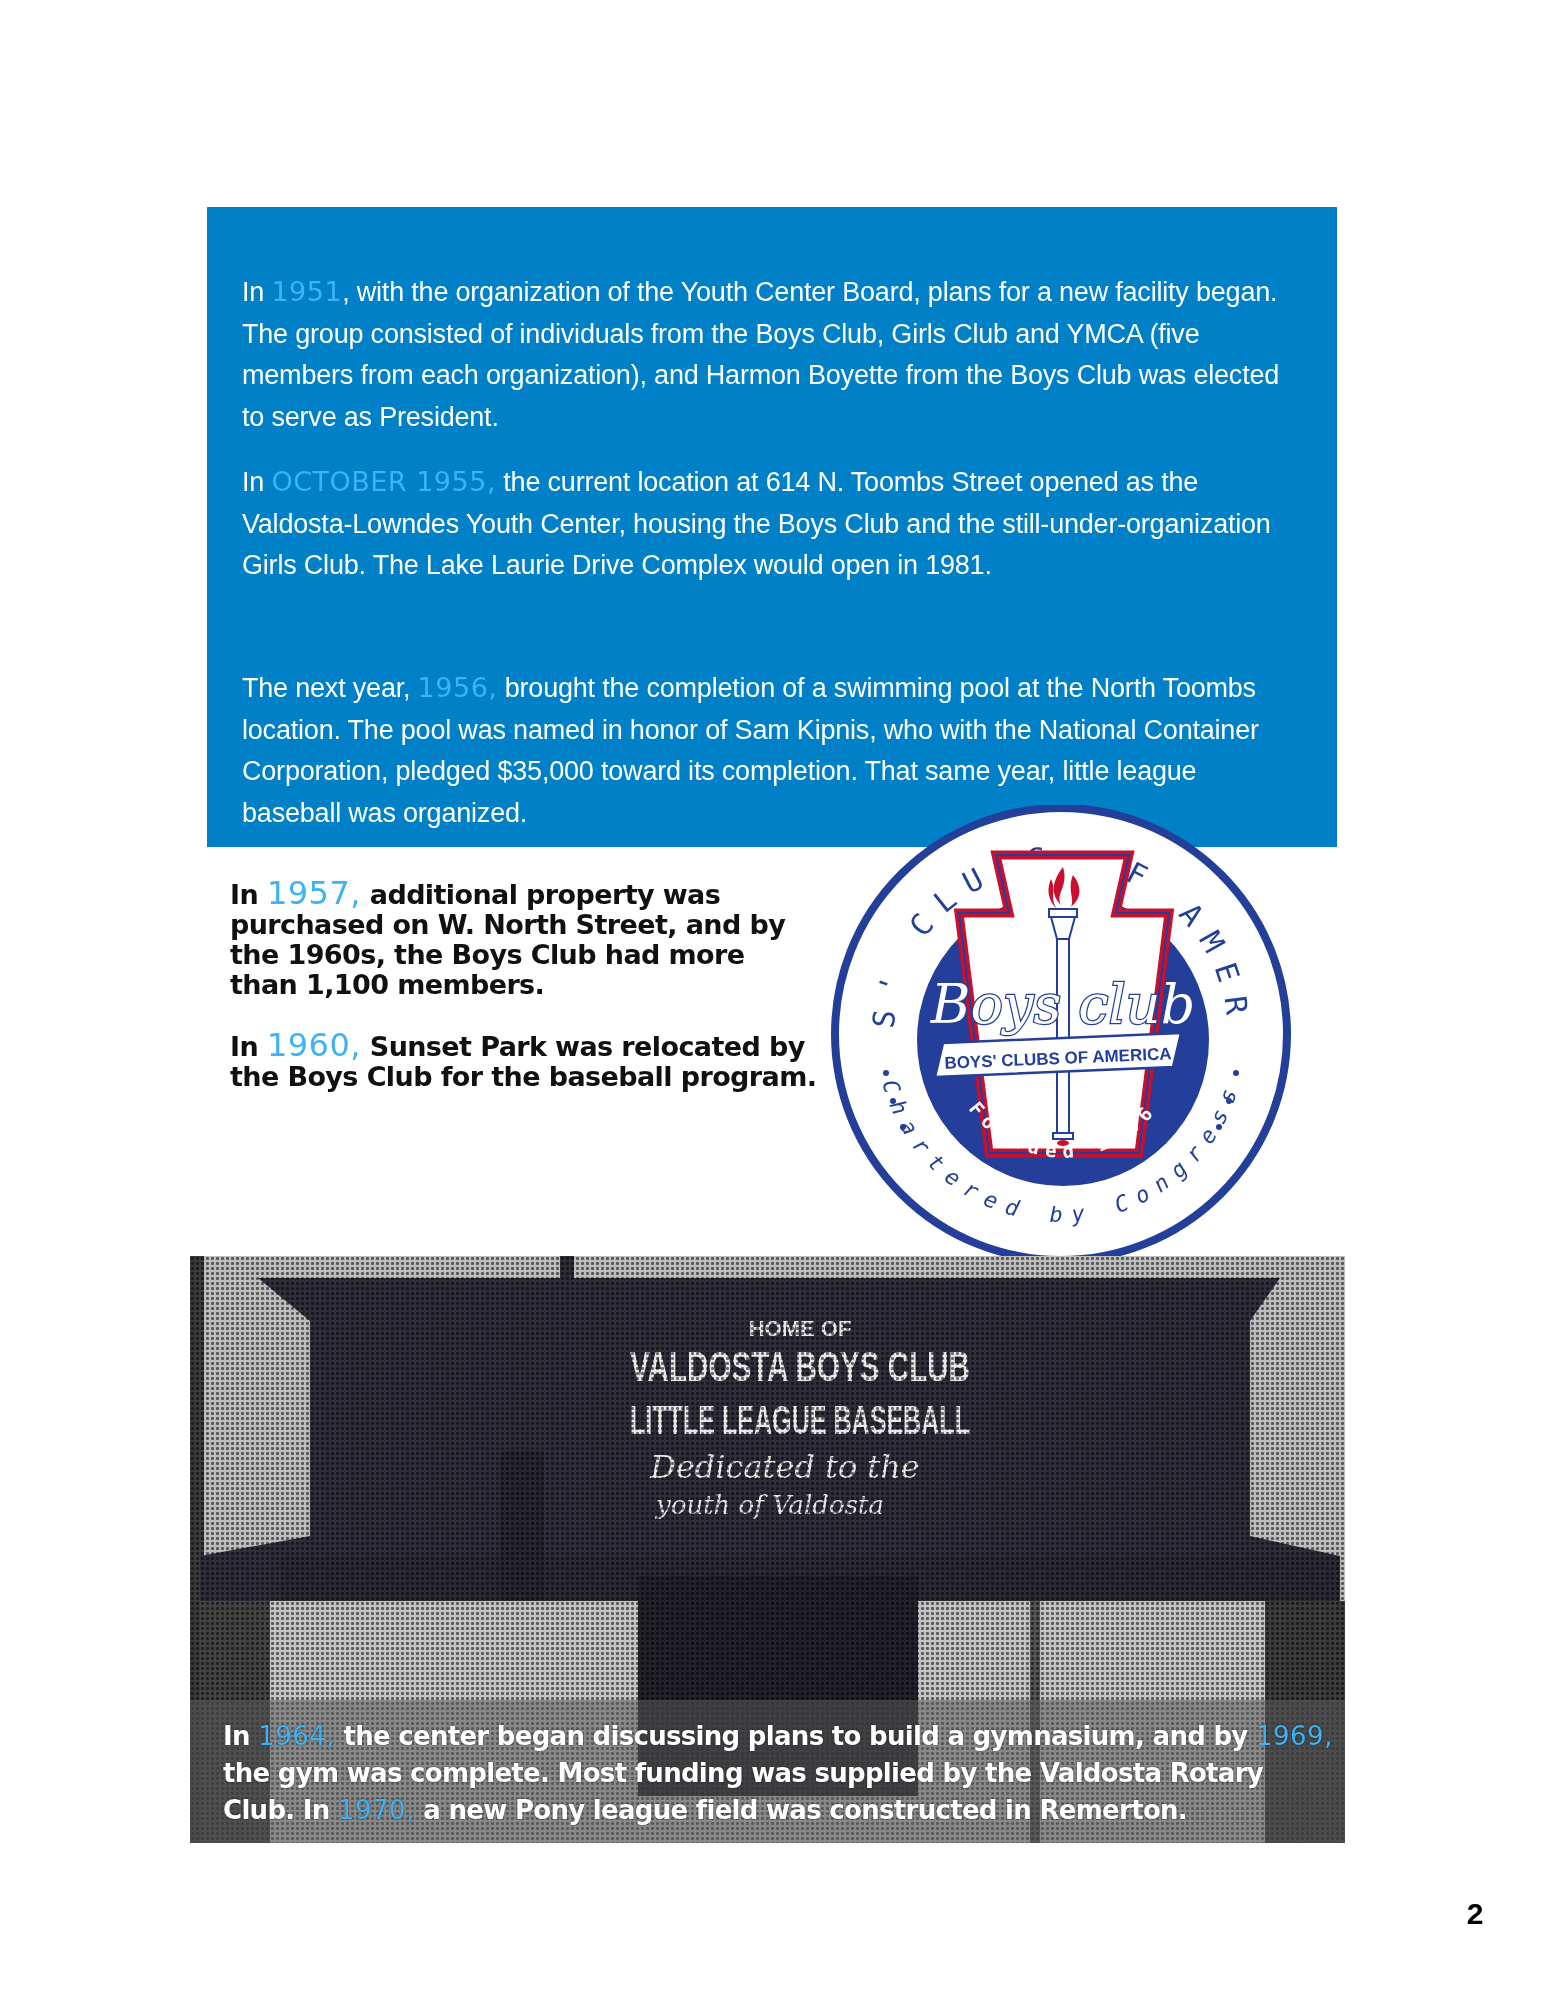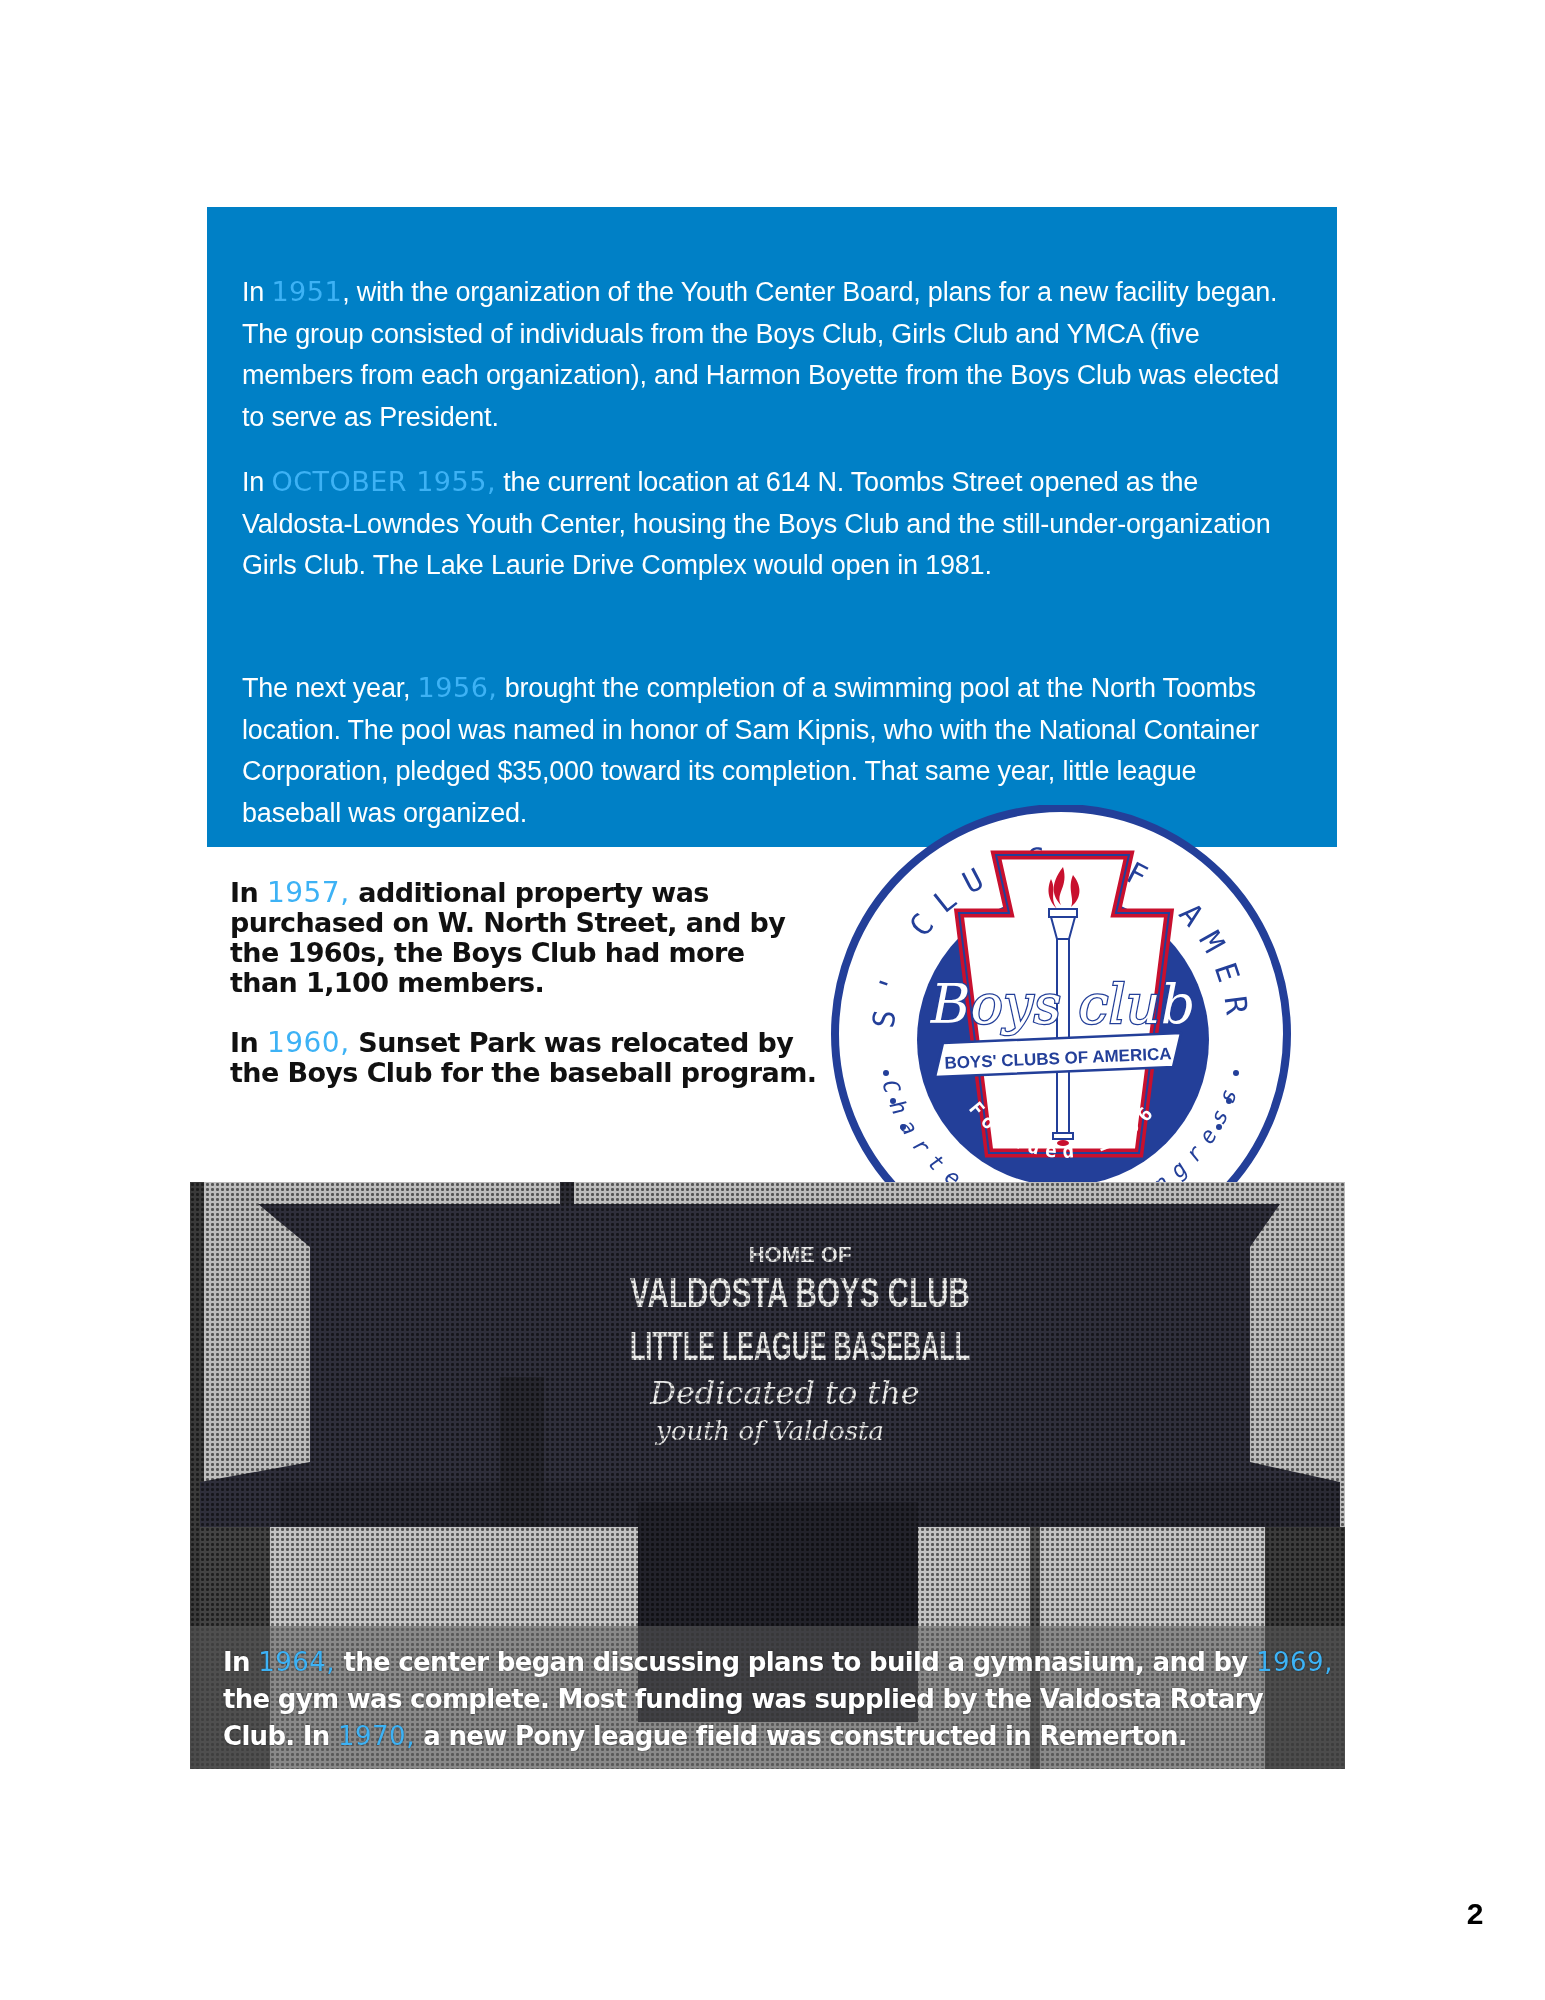--- a/index.html
+++ b/index.html
@@ -23,31 +23,31 @@
   .intro-para.p3 { top: 432px; margin-top: 28px; }
   .yr { color: #3DB2F5; font-family: "DejaVu Sans", sans-serif; font-weight: normal; letter-spacing: 0.5px; }
 
   
   .side-col {
     position: absolute; left: 230px; top: 878px; width: 590px;
     color: #111; font-weight: bold; font-size: 27px; line-height: 30px;
     font-family: "DejaVu Sans", sans-serif; letter-spacing: -0.6px;
   }
   .side-para { margin-bottom: 30px; }
-  .side-para .yr { font-weight: normal; font-size: 28px; }
+  .side-para .yr { font-weight: normal; font-size: 32px; }
 
   
   .logo {
     position: absolute; left: 831px; top: 805px; width: 460px; height: 460px;
   }
   .logo svg { width: 460px; height: 460px; display: block; }
 
   
   .photo {
-    position: absolute; left: 190px; top: 1182px; width: 1155px; height: 587px;
+    position: absolute; left: 190px; top: 1256px; width: 1155px; height: 587px;
     overflow: hidden; background: #c9c9c9;
   }
   .photo svg { position: absolute; left: 0; top: 0; width: 1155px; height: 587px; }
   .halftone {
     position: absolute; inset: 0;
     background-image: radial-gradient(circle, rgba(0,0,0,0.55) 1.3px, transparent 1.7px);
     background-size: 5px 5px;
     mix-blend-mode: multiply; pointer-events: none;
   }
   .caption-overlay {

